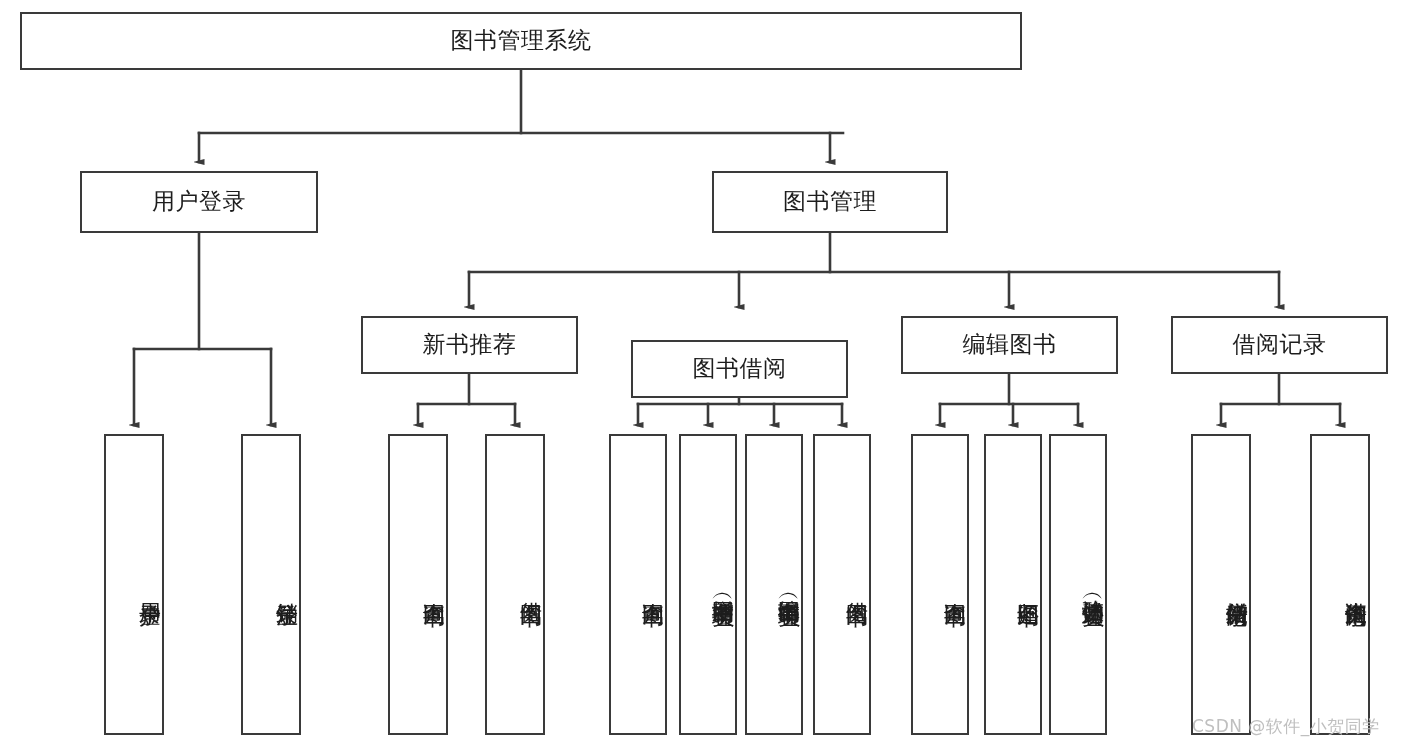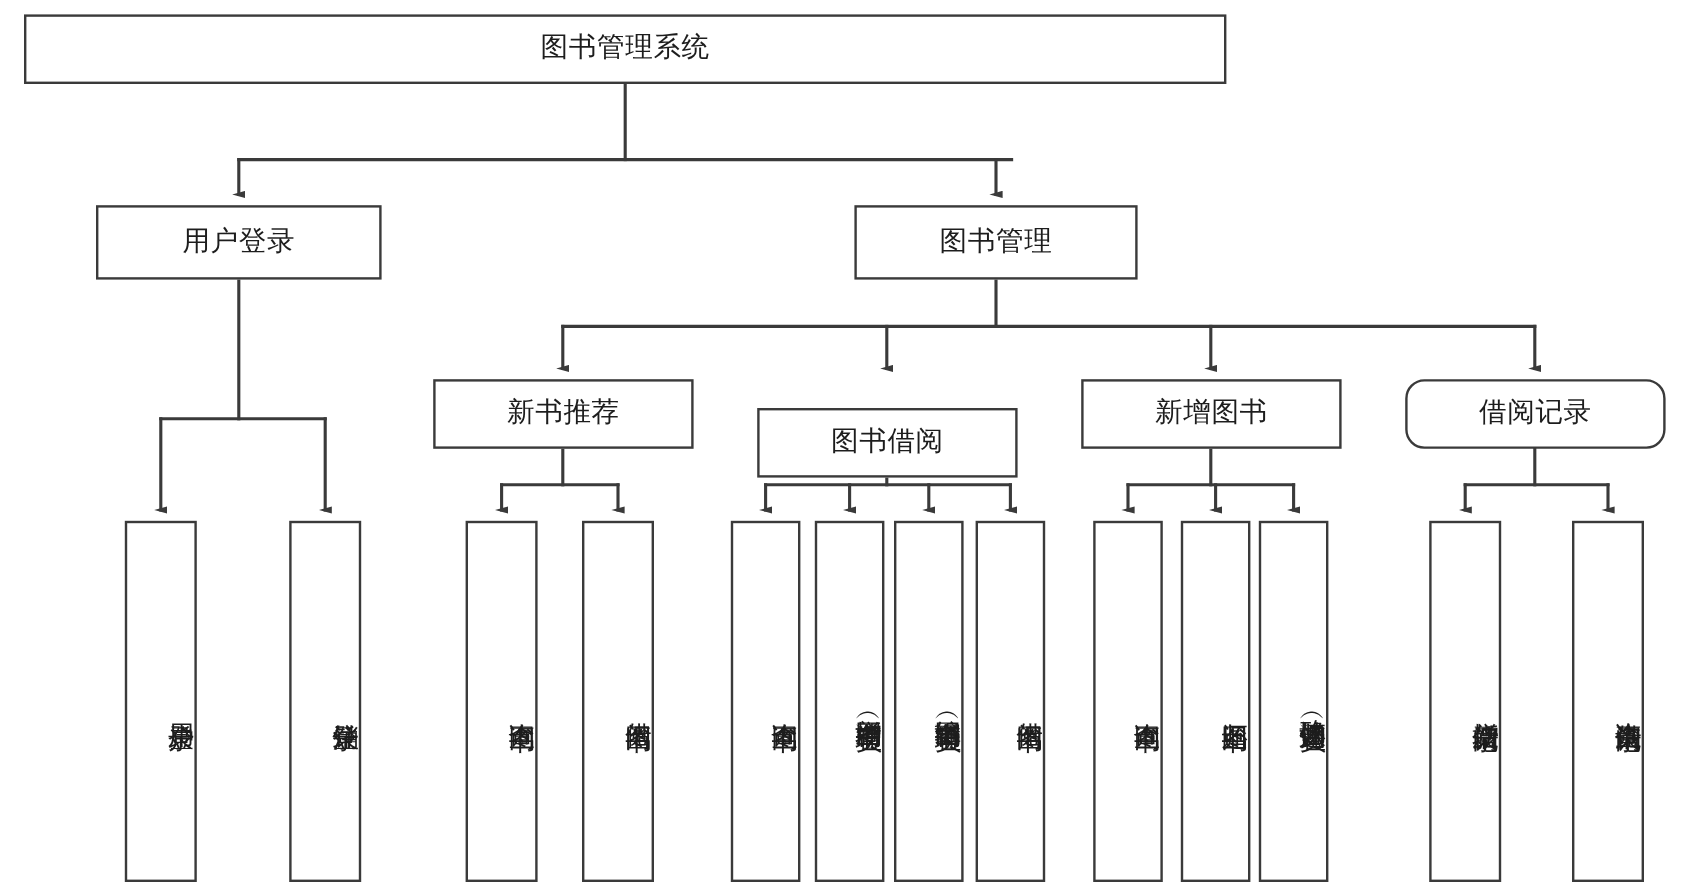--- a/index.html
+++ b/index.html
@@ -132,23 +132,23 @@
     <span>新书推荐</span>
   </div>
 
   <div class="node node-h" style="left:712px; top:171px; width:236px; height:62px;">
     <span>图书管理</span>
   </div>
   <div class="node node-h" style="left:631px; top:316px; width:217px; height:58px;margin-top:24px;">
     <span>图书借阅</span>
   </div>
   <div class="node node-h" style="left:901px; top:316px; width:217px; height:58px;">
-    <span>新增图书</span>
+    <span>编辑图书</span>
   </div>
-  <div class="node node-h" style="left:1171px; top:316px; width:217px; height:58px;border-radius:16px;">
+  <div class="node node-h" style="left:1171px; top:316px; width:217px; height:58px;">
     <span>借阅记录</span>
   </div>
 
   <div class="node node-v" style="left:104px; top:434px; width:60px; height:301px;">
     <span>用户登录</span>
   </div>
   <div class="node node-v" style="left:241px; top:434px; width:60px; height:301px;">
     <span>注销登录</span>
   </div>
 
@@ -182,14 +182,15 @@
     <span>确认归还（管理员）</span>
   </div>
 
   <div class="node node-v" style="left:1191px; top:434px; width:60px; height:301px;">
     <span>新增借阅记录</span>
   </div>
   <div class="node node-v" style="left:1310px; top:434px; width:60px; height:301px;">
     <span>查询借阅记录</span>
   </div>
 
+  <div class="watermark" style="left:1192px; top:715px;">CSDN @软件_小贺同学</div>
 
 </div>
 
 </body></html>

